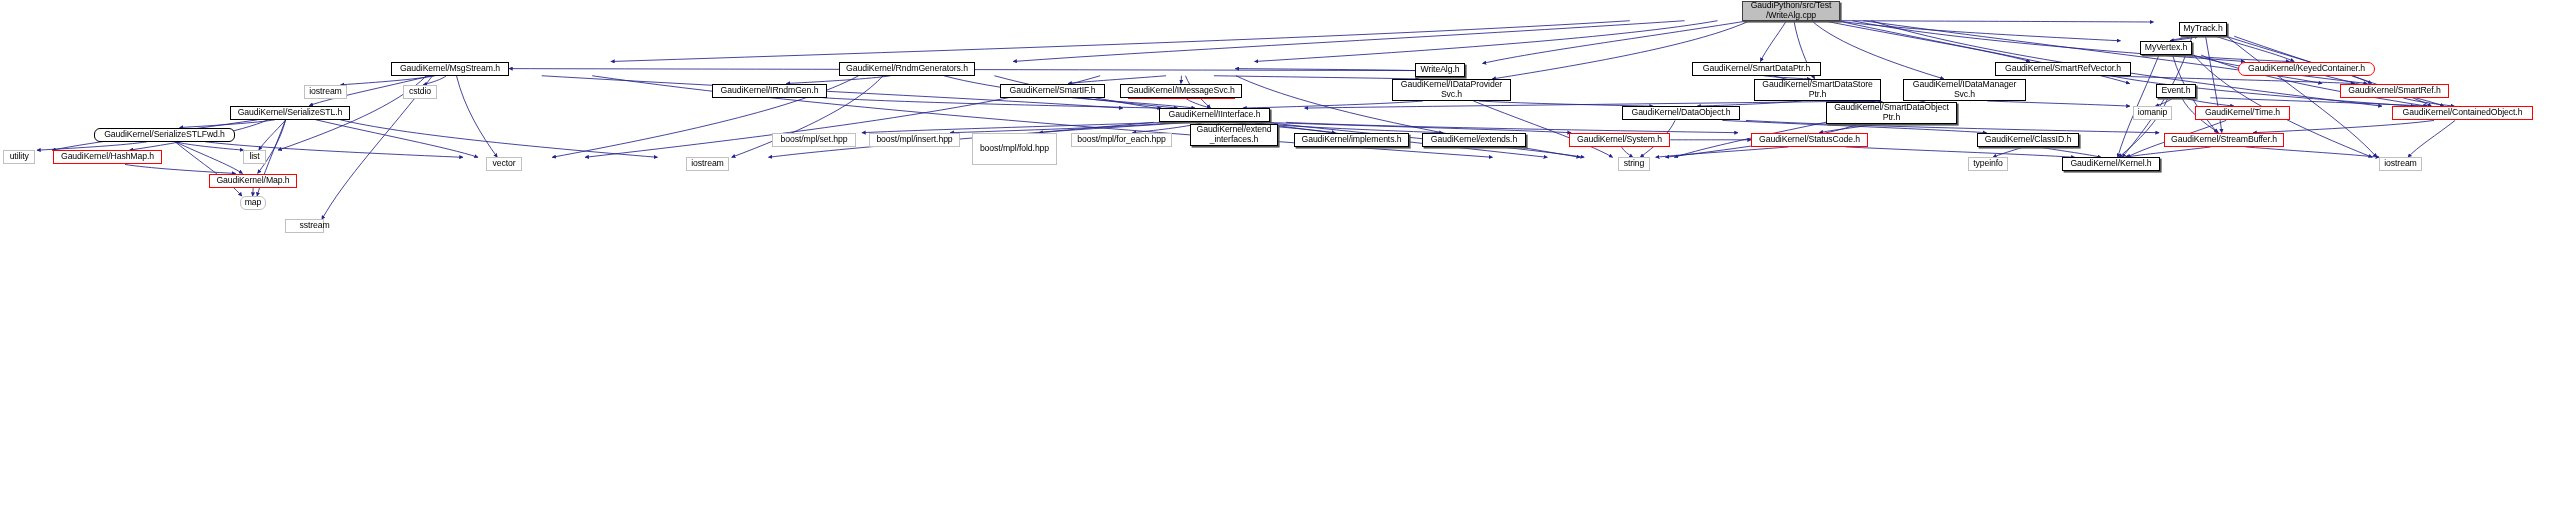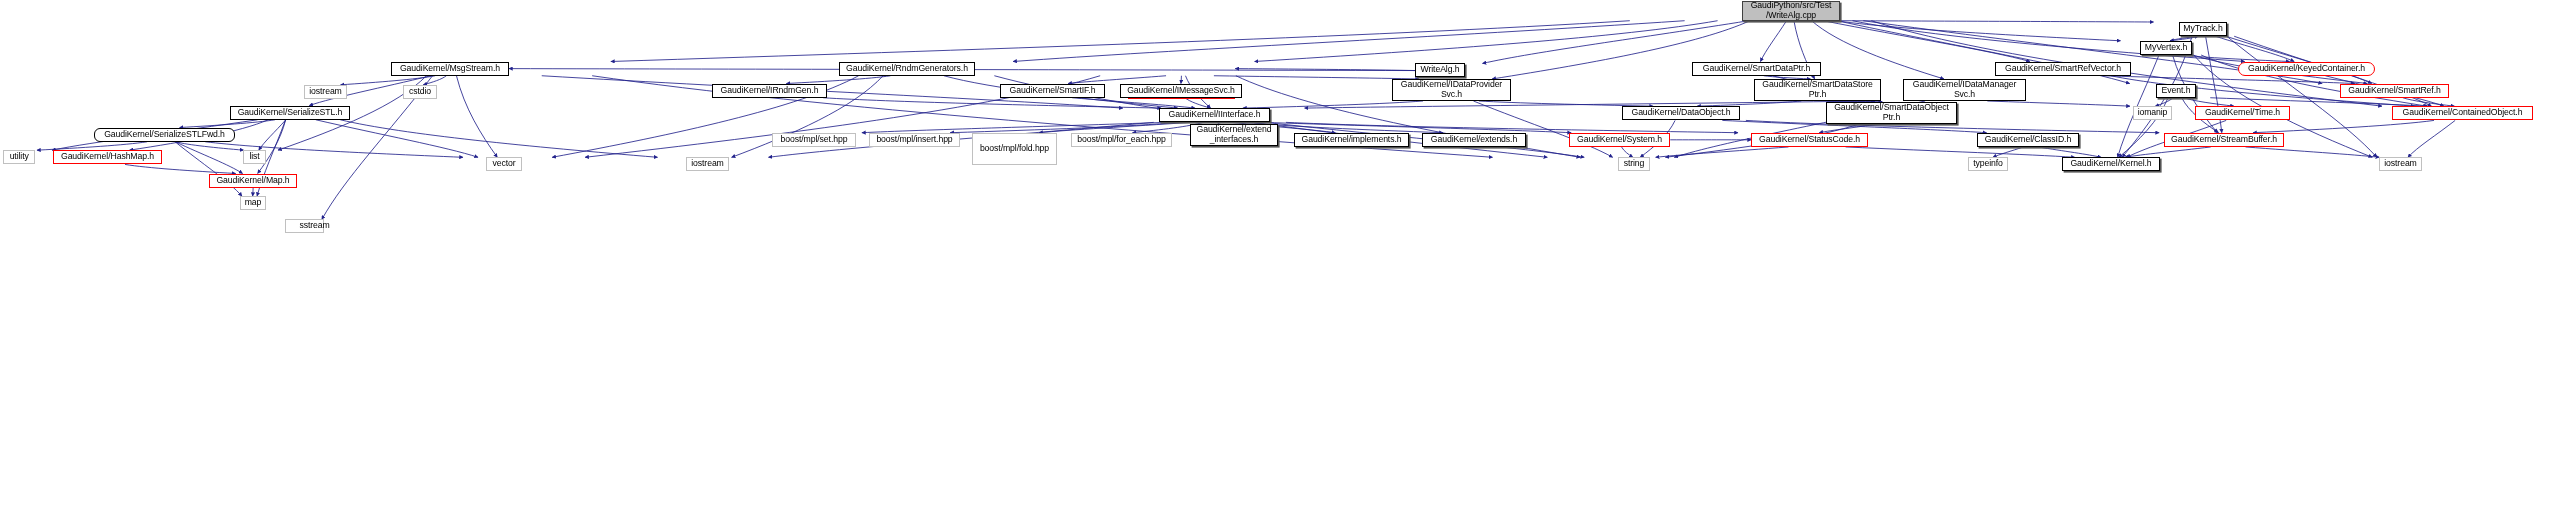--- a/index.html
+++ b/index.html
@@ -202,21 +202,21 @@
       <div class="node shadow" style="left: 1826px; top: 102px; width: 131px; height: 22px;">GaudiKernel/SmartDataObject
 Ptr.h</div>
       <div class="node grey" style="left: 2133px; top: 106px; width: 39px; height: 14.2px;">iomanip</div>
       <div class="node red" style="left: 2195px; top: 106px; width: 95px; height: 14.2px;">GaudiKernel/Time.h</div>
       <div class="node red" style="left: 2392px; top: 106px; width: 141px; height: 14.2px;">GaudiKernel/ContainedObject.h</div>
       <div class="node " style="left: 94px; top: 128px; width: 141px; height: 14.2px; border-radius: 6px;">GaudiKernel/SerializeSTLFwd.h</div>
       <div class="node grey" style="left: 3.2px; top: 150px; width: 32px; height: 14.2px;">utility</div>
       <div class="node red" style="left: 53px; top: 150px; width: 109px; height: 14.2px;">GaudiKernel/HashMap.h</div>
       <div class="node grey" style="left: 243px; top: 150px; width: 23px; height: 14.2px;">list</div>
       <div class="node red" style="left: 209px; top: 174px; width: 88px; height: 14.2px;">GaudiKernel/Map.h</div>
-      <div class="node grey" style="left: 240px; top: 196px; width: 26px; height: 14.2px;">map</div>
+      <div class="node grey" style="left: 240px; top: 196px; width: 26px; height: 14.2px; border-radius: 6px;">map</div>
       <div class="node grey" style="left: 772px; top: 133px; width: 84px; height: 14.2px;">boost/mpl/set.hpp</div>
       <div class="node grey" style="left: 869px; top: 133px; width: 91px; height: 14.2px;">boost/mpl/insert.hpp</div>
       <div class="node grey" style="left: 972px; top: 133px; width: 85px; height: 32px;">boost/mpl/fold.hpp</div>
       <div class="node grey" style="left: 1071px; top: 133px; width: 101px; height: 14.2px;">boost/mpl/for_each.hpp</div>
       <div class="node shadow" style="left: 1190px; top: 124px; width: 88px; height: 22px;">GaudiKernel/extend
 _interfaces.h</div>
       <div class="node shadow" style="left: 1294px; top: 133px; width: 115px; height: 14.2px;">GaudiKernel/implements.h</div>
       <div class="node shadow" style="left: 1422px; top: 133px; width: 104px; height: 14.2px;">GaudiKernel/extends.h</div>
       <div class="node red" style="left: 1569px; top: 133px; width: 101px; height: 14.2px;">GaudiKernel/System.h</div>
       <div class="node red" style="left: 1751px; top: 133px; width: 117px; height: 14.2px;">GaudiKernel/StatusCode.h</div>

